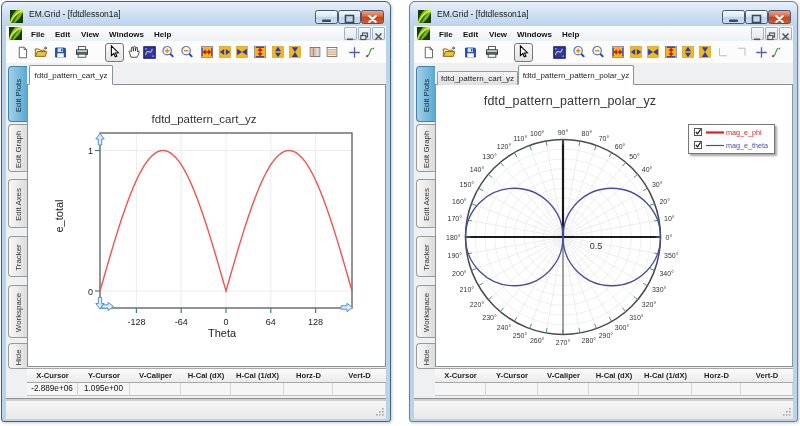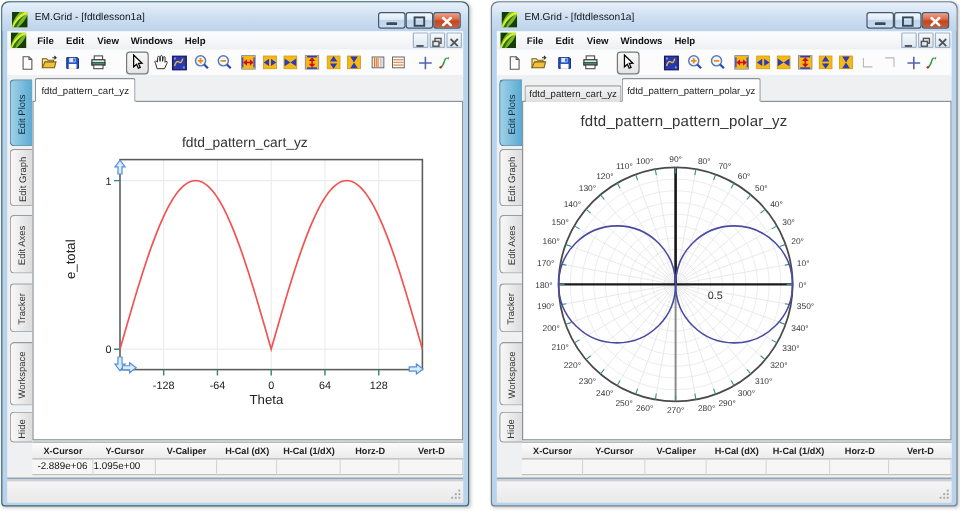--- a/index.html
+++ b/index.html
@@ -201,21 +201,21 @@
         <path d="M73 225 l4.2 -5.5 h-2.5 v-6 h-3.4 v6 h-2.5 z" fill="#ddebfa" stroke="#5291d8" stroke-width="1"></path>
         <path d="M86.5 222.5 l-5.5 -4.2 v2.5 h-6 v3.4 h6 v2.5 z" fill="#ddebfa" stroke="#5291d8" stroke-width="1"></path>
         <path d="M325.5 223.5 l-5.5 -4.2 v2.5 h-6 v3.4 h6 v2.5 z" fill="#ddebfa" stroke="#5291d8" stroke-width="1"></path>
       </svg>
     </div>
     <div style="position:absolute;left:27px;width:84px;background:#fff;border:1px solid #8a9199;border-bottom:1px solid #fff;top:63px;height:20px;z-index:3;border-radius:2px 2px 0 0;box-sizing:border-box;font-size:8px;color:#222;text-align:center;line-height:20px;">fdtd_pattern_cart_yz</div>
     <div style="position:absolute;left:25px;top:366px;width:359px;height:29px;">
       <div style="position:absolute;left:0px;top:0;width:51px;height:15px;box-sizing:border-box;background:linear-gradient(#fcfcfc,#ebebeb);border-top:1px solid #a8a8a8;border-bottom:1px solid #a8a8a8;font-size:7.6px;font-weight:bold;color:#222;text-align:center;line-height:14px;">X-Cursor</div>
       <div style="position:absolute;left:0px;top:15px;width:51px;height:13px;box-sizing:border-box;background:#f6f6f6;border-right:1px solid #d4d4d4;border-bottom:1px solid #c0c0c0;font-size:8.2px;color:#111;text-align:center;line-height:12px;">-2.889e+06</div>
       <div style="position:absolute;left:51px;top:0;width:52px;height:15px;box-sizing:border-box;background:linear-gradient(#fcfcfc,#ebebeb);border-top:1px solid #a8a8a8;border-bottom:1px solid #a8a8a8;font-size:7.6px;font-weight:bold;color:#222;text-align:center;line-height:14px;">Y-Cursor</div>
-      <div style="position:absolute;left:51px;top:15px;width:52px;height:13px;box-sizing:border-box;background:#f6f6f6;border-right:1px solid #d4d4d4;border-bottom:1px solid #c0c0c0;font-size:8.2px;color:#111;text-align:left;line-height:12px;">1.095e+00</div>
+      <div style="position:absolute;left:51px;top:15px;width:52px;height:13px;box-sizing:border-box;background:#f6f6f6;border-right:1px solid #d4d4d4;border-bottom:1px solid #c0c0c0;font-size:8.2px;color:#111;text-align:center;line-height:12px;">1.095e+00</div>
       <div style="position:absolute;left:103px;top:0;width:51px;height:15px;box-sizing:border-box;background:linear-gradient(#fcfcfc,#ebebeb);border-top:1px solid #a8a8a8;border-bottom:1px solid #a8a8a8;font-size:7.6px;font-weight:bold;color:#222;text-align:center;line-height:14px;">V-Caliper</div>
       <div style="position:absolute;left:103px;top:15px;width:51px;height:13px;box-sizing:border-box;background:#f6f6f6;border-right:1px solid #d4d4d4;border-bottom:1px solid #c0c0c0;font-size:8.2px;color:#111;text-align:center;line-height:12px;"></div>
       <div style="position:absolute;left:154px;top:0;width:50px;height:15px;box-sizing:border-box;background:linear-gradient(#fcfcfc,#ebebeb);border-top:1px solid #a8a8a8;border-bottom:1px solid #a8a8a8;font-size:7.6px;font-weight:bold;color:#222;text-align:center;line-height:14px;">H-Cal (dX)</div>
       <div style="position:absolute;left:154px;top:15px;width:50px;height:13px;box-sizing:border-box;background:#f6f6f6;border-right:1px solid #d4d4d4;border-bottom:1px solid #c0c0c0;font-size:8.2px;color:#111;text-align:center;line-height:12px;"></div>
       <div style="position:absolute;left:204px;top:0;width:53px;height:15px;box-sizing:border-box;background:linear-gradient(#fcfcfc,#ebebeb);border-top:1px solid #a8a8a8;border-bottom:1px solid #a8a8a8;font-size:7.6px;font-weight:bold;color:#222;text-align:center;line-height:14px;">H-Cal (1/dX)</div>
       <div style="position:absolute;left:204px;top:15px;width:53px;height:13px;box-sizing:border-box;background:#f6f6f6;border-right:1px solid #d4d4d4;border-bottom:1px solid #c0c0c0;font-size:8.2px;color:#111;text-align:center;line-height:12px;"></div>
       <div style="position:absolute;left:257px;top:0;width:49px;height:15px;box-sizing:border-box;background:linear-gradient(#fcfcfc,#ebebeb);border-top:1px solid #a8a8a8;border-bottom:1px solid #a8a8a8;font-size:7.6px;font-weight:bold;color:#222;text-align:center;line-height:14px;">Horz-D</div>
       <div style="position:absolute;left:257px;top:15px;width:49px;height:13px;box-sizing:border-box;background:#f6f6f6;border-right:1px solid #d4d4d4;border-bottom:1px solid #c0c0c0;font-size:8.2px;color:#111;text-align:center;line-height:12px;"></div>
       <div style="position:absolute;left:306px;top:0;width:53px;height:15px;box-sizing:border-box;background:linear-gradient(#fcfcfc,#ebebeb);border-top:1px solid #a8a8a8;border-bottom:1px solid #a8a8a8;font-size:7.6px;font-weight:bold;color:#222;text-align:center;line-height:14px;">Vert-D</div>
       <div style="position:absolute;left:306px;top:15px;width:53px;height:13px;box-sizing:border-box;background:#f6f6f6;border-right:1px solid #d4d4d4;border-bottom:1px solid #c0c0c0;font-size:8.2px;color:#111;text-align:center;line-height:12px;"></div>
@@ -507,20 +507,40 @@
         <text x="194.2" y="236.0" font-size="7" fill="#333" text-anchor="start" font-family="Liberation Sans">310°</text>
         <text x="206.8" y="223.0" font-size="7" fill="#333" text-anchor="start" font-family="Liberation Sans">320°</text>
         <text x="216.9" y="208.1" font-size="7" fill="#333" text-anchor="start" font-family="Liberation Sans">330°</text>
         <text x="224.4" y="191.5" font-size="7" fill="#333" text-anchor="start" font-family="Liberation Sans">340°</text>
         <text x="229.0" y="173.8" font-size="7" fill="#333" text-anchor="start" font-family="Liberation Sans">350°</text>
         <circle cx="176.75" cy="153.0" r="48.75" fill="none" stroke="#4a4aa2" stroke-width="1.3"></circle>
         <circle cx="79.25" cy="153.0" r="48.75" fill="none" stroke="#4a4aa2" stroke-width="1.3"></circle>
         <text x="161" y="165" font-size="9" fill="#333" text-anchor="middle" font-family="Liberation Sans">0.5</text>
         <text x="135" y="21" font-size="12.5" letter-spacing="0.2" fill="#333" text-anchor="middle" font-family="Liberation Sans">fdtd_pattern_pattern_polar_yz</text>
       </svg>
+      <div style="position:absolute;left:252px;top:39px;width:85px;height:28px;background:#fff;border:1px solid #777;box-shadow:2px 2px 2px rgba(0,0,0,0.35);">
+        <div style="position:absolute;left:5px;top:3px;width:8px;height:8px;background:#fff;border:1px solid #555;box-sizing:border-box;">
+          <svg width="8" height="8" viewBox="0 0 8 8" style="position:absolute;left:-1px;top:-1px">
+            <path d="M1.8 4 L3.5 5.8 L6.6 1.4" fill="none" stroke="#111" stroke-width="1.1"></path>
+          </svg>
+        </div>
+        <svg style="position:absolute;left:16px;top:3px" width="20" height="9">
+          <line x1="1" y1="4.5" x2="19" y2="4.5" stroke="#e02020" stroke-width="2.2"></line>
+        </svg>
+        <div style="position:absolute;left:37px;top:3px;font-size:7.2px;color:#e02020;">mag_e_phi</div>
+        <div style="position:absolute;left:5px;top:16px;width:8px;height:8px;background:#fff;border:1px solid #555;box-sizing:border-box;">
+          <svg width="8" height="8" viewBox="0 0 8 8" style="position:absolute;left:-1px;top:-1px">
+            <path d="M1.8 4 L3.5 5.8 L6.6 1.4" fill="none" stroke="#111" stroke-width="1.1"></path>
+          </svg>
+        </div>
+        <svg style="position:absolute;left:16px;top:16px" width="20" height="9">
+          <line x1="1" y1="4.5" x2="19" y2="4.5" stroke="#4a4aa2" stroke-width="1.2"></line>
+        </svg>
+        <div style="position:absolute;left:37px;top:16px;font-size:7.2px;color:#4a4aa2;">mag_e_theta</div>
+      </div>
     </div>
     <div style="position:absolute;left:27px;width:81px;background:linear-gradient(#f4f4f4,#e0e0e0);border:1px solid #9a9a9a;border-bottom:none;top:69px;height:14px;z-index:2;border-radius:2px 2px 0 0;box-sizing:border-box;font-size:8px;color:#222;text-align:center;line-height:13px;">fdtd_pattern_cart_yz</div>
     <div style="position:absolute;left:108px;width:116px;background:#fff;border:1px solid #8a9199;border-bottom:1px solid #fff;top:63px;height:20px;z-index:3;border-radius:2px 2px 0 0;box-sizing:border-box;font-size:8px;color:#222;text-align:center;line-height:20px;">fdtd_pattern_pattern_polar_yz</div>
     <div style="position:absolute;left:25px;top:366px;width:358px;height:29px;">
       <div style="position:absolute;left:0px;top:0;width:51px;height:15px;box-sizing:border-box;background:linear-gradient(#fcfcfc,#ebebeb);border-top:1px solid #a8a8a8;border-bottom:1px solid #a8a8a8;font-size:7.6px;font-weight:bold;color:#222;text-align:center;line-height:14px;">X-Cursor</div>
       <div style="position:absolute;left:0px;top:15px;width:51px;height:13px;box-sizing:border-box;background:#f6f6f6;border-right:1px solid #d4d4d4;border-bottom:1px solid #c0c0c0;font-size:8.2px;color:#111;text-align:center;line-height:12px;"></div>
       <div style="position:absolute;left:51px;top:0;width:52px;height:15px;box-sizing:border-box;background:linear-gradient(#fcfcfc,#ebebeb);border-top:1px solid #a8a8a8;border-bottom:1px solid #a8a8a8;font-size:7.6px;font-weight:bold;color:#222;text-align:center;line-height:14px;">Y-Cursor</div>
       <div style="position:absolute;left:51px;top:15px;width:52px;height:13px;box-sizing:border-box;background:#f6f6f6;border-right:1px solid #d4d4d4;border-bottom:1px solid #c0c0c0;font-size:8.2px;color:#111;text-align:center;line-height:12px;"></div>
       <div style="position:absolute;left:103px;top:0;width:51px;height:15px;box-sizing:border-box;background:linear-gradient(#fcfcfc,#ebebeb);border-top:1px solid #a8a8a8;border-bottom:1px solid #a8a8a8;font-size:7.6px;font-weight:bold;color:#222;text-align:center;line-height:14px;">V-Caliper</div>
       <div style="position:absolute;left:103px;top:15px;width:51px;height:13px;box-sizing:border-box;background:#f6f6f6;border-right:1px solid #d4d4d4;border-bottom:1px solid #c0c0c0;font-size:8.2px;color:#111;text-align:center;line-height:12px;"></div>

